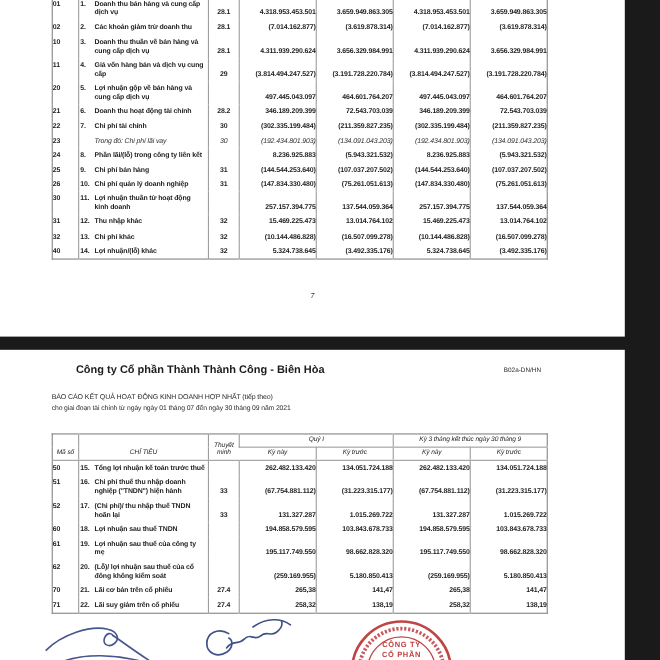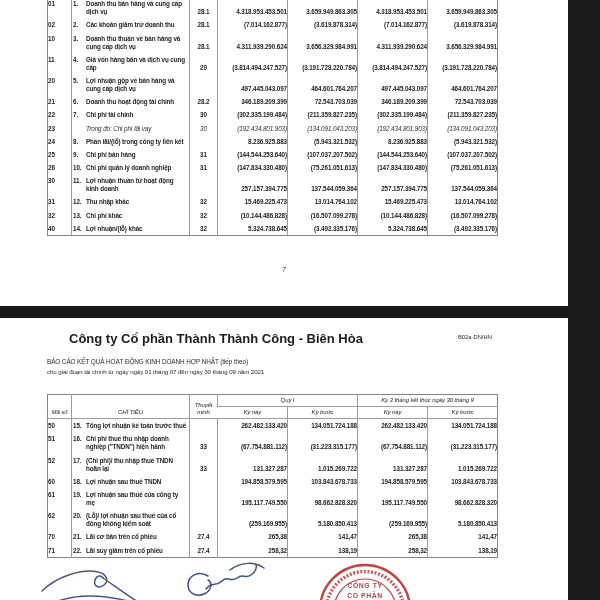--- a/index.html
+++ b/index.html
@@ -32,21 +32,21 @@
   th.th-ct{font-style:normal;vertical-align:bottom;}
   th.th-tm{vertical-align:bottom;}
   th.th-sub{text-align:right;padding-right:6px;vertical-align:bottom;}
 
   .t1-pos{position:absolute;left:47px;top:-4px;}
   .t2-pos{position:absolute;left:47px;top:76px;}
 
   .page-num{position:absolute;left:0;top:266px;width:568px;text-align:center;
     font-size:6.5px;font-style:italic;color:#333;}
 
-  .company{position:absolute;left:47px;top:13px;font-size:13px;font-weight:700;color:#1c1c1c;padding-left:22px;}
+  .company{position:absolute;left:47px;top:13px;font-size:10px;font-weight:700;color:#1c1c1c;padding-left:22px;}
   .form-code{position:absolute;left:458px;top:16px;font-size:5.8px;color:#2a2a2a;}
   .rpt-title{position:absolute;left:47px;top:40px;font-size:6.4px;color:#2b2b2b;letter-spacing:-0.1px;}
   .rpt-period{position:absolute;left:47px;top:50px;font-size:6.2px;color:#2b2b2b;letter-spacing:-0.1px;}
 
   .sign-layer{position:absolute;left:0;top:0;width:568px;height:282px;pointer-events:none;}
 </style>
 </head>
 <body>
 
 <div class="screenshot">

